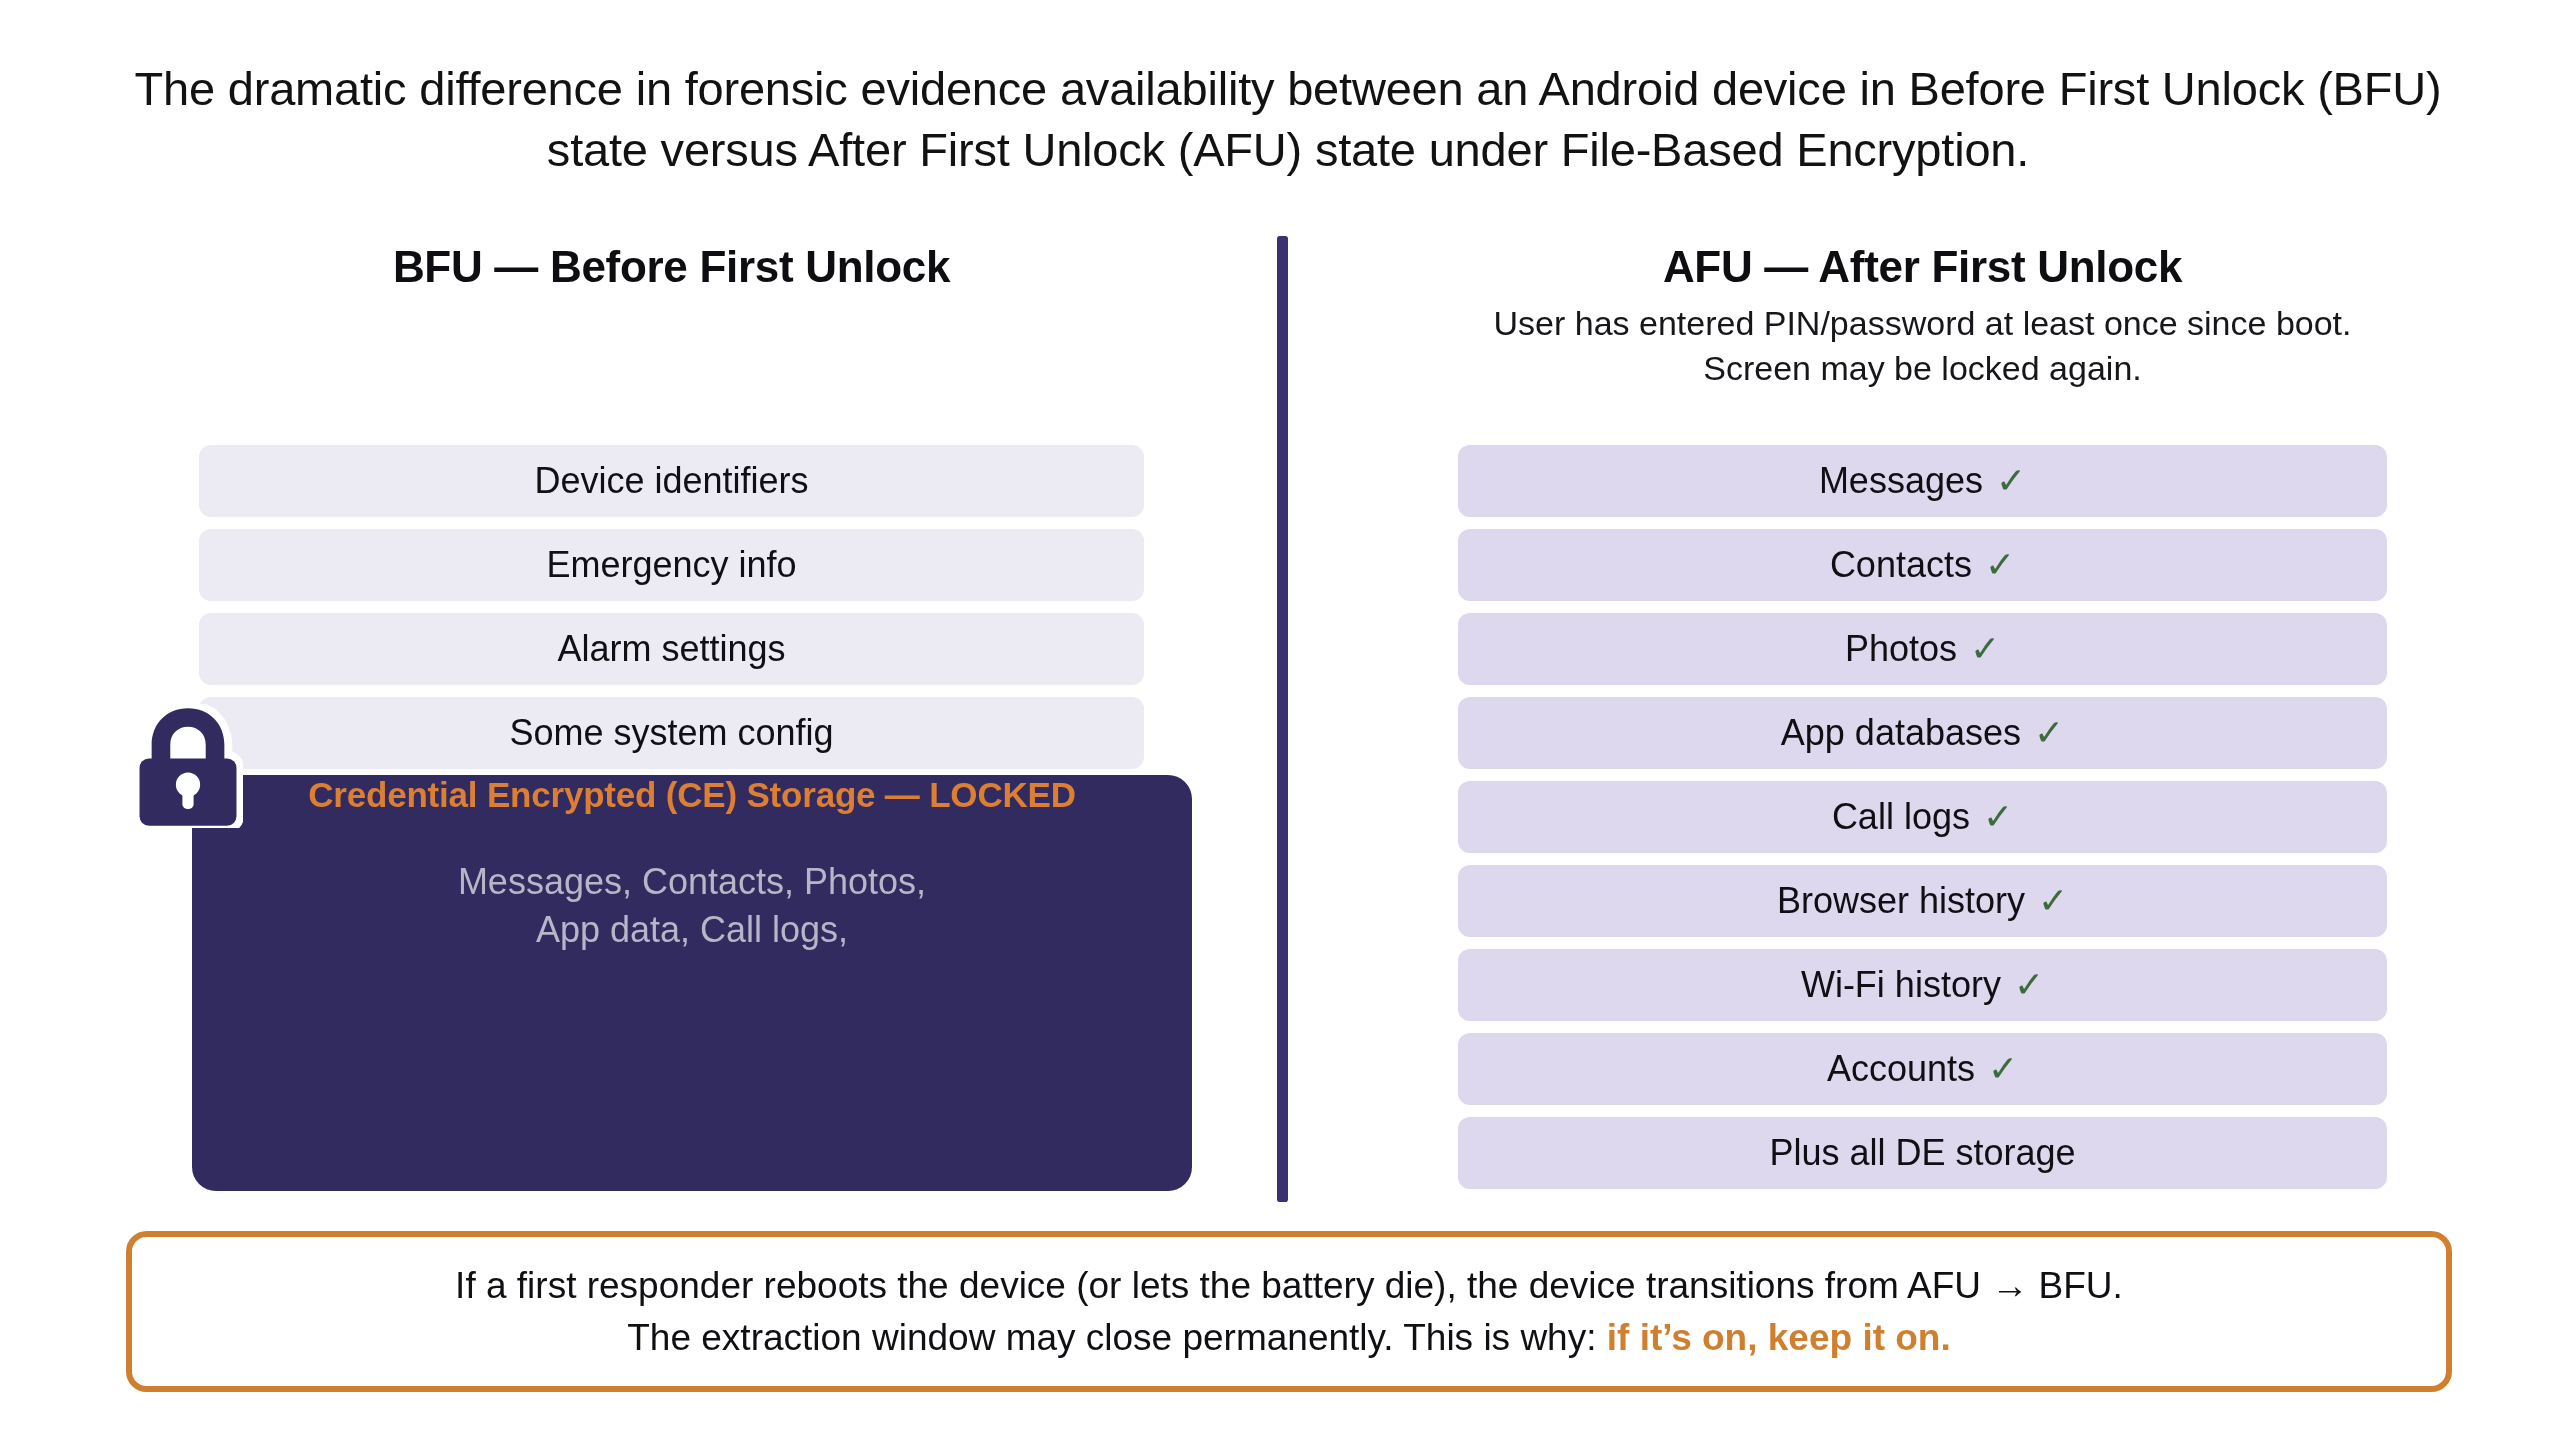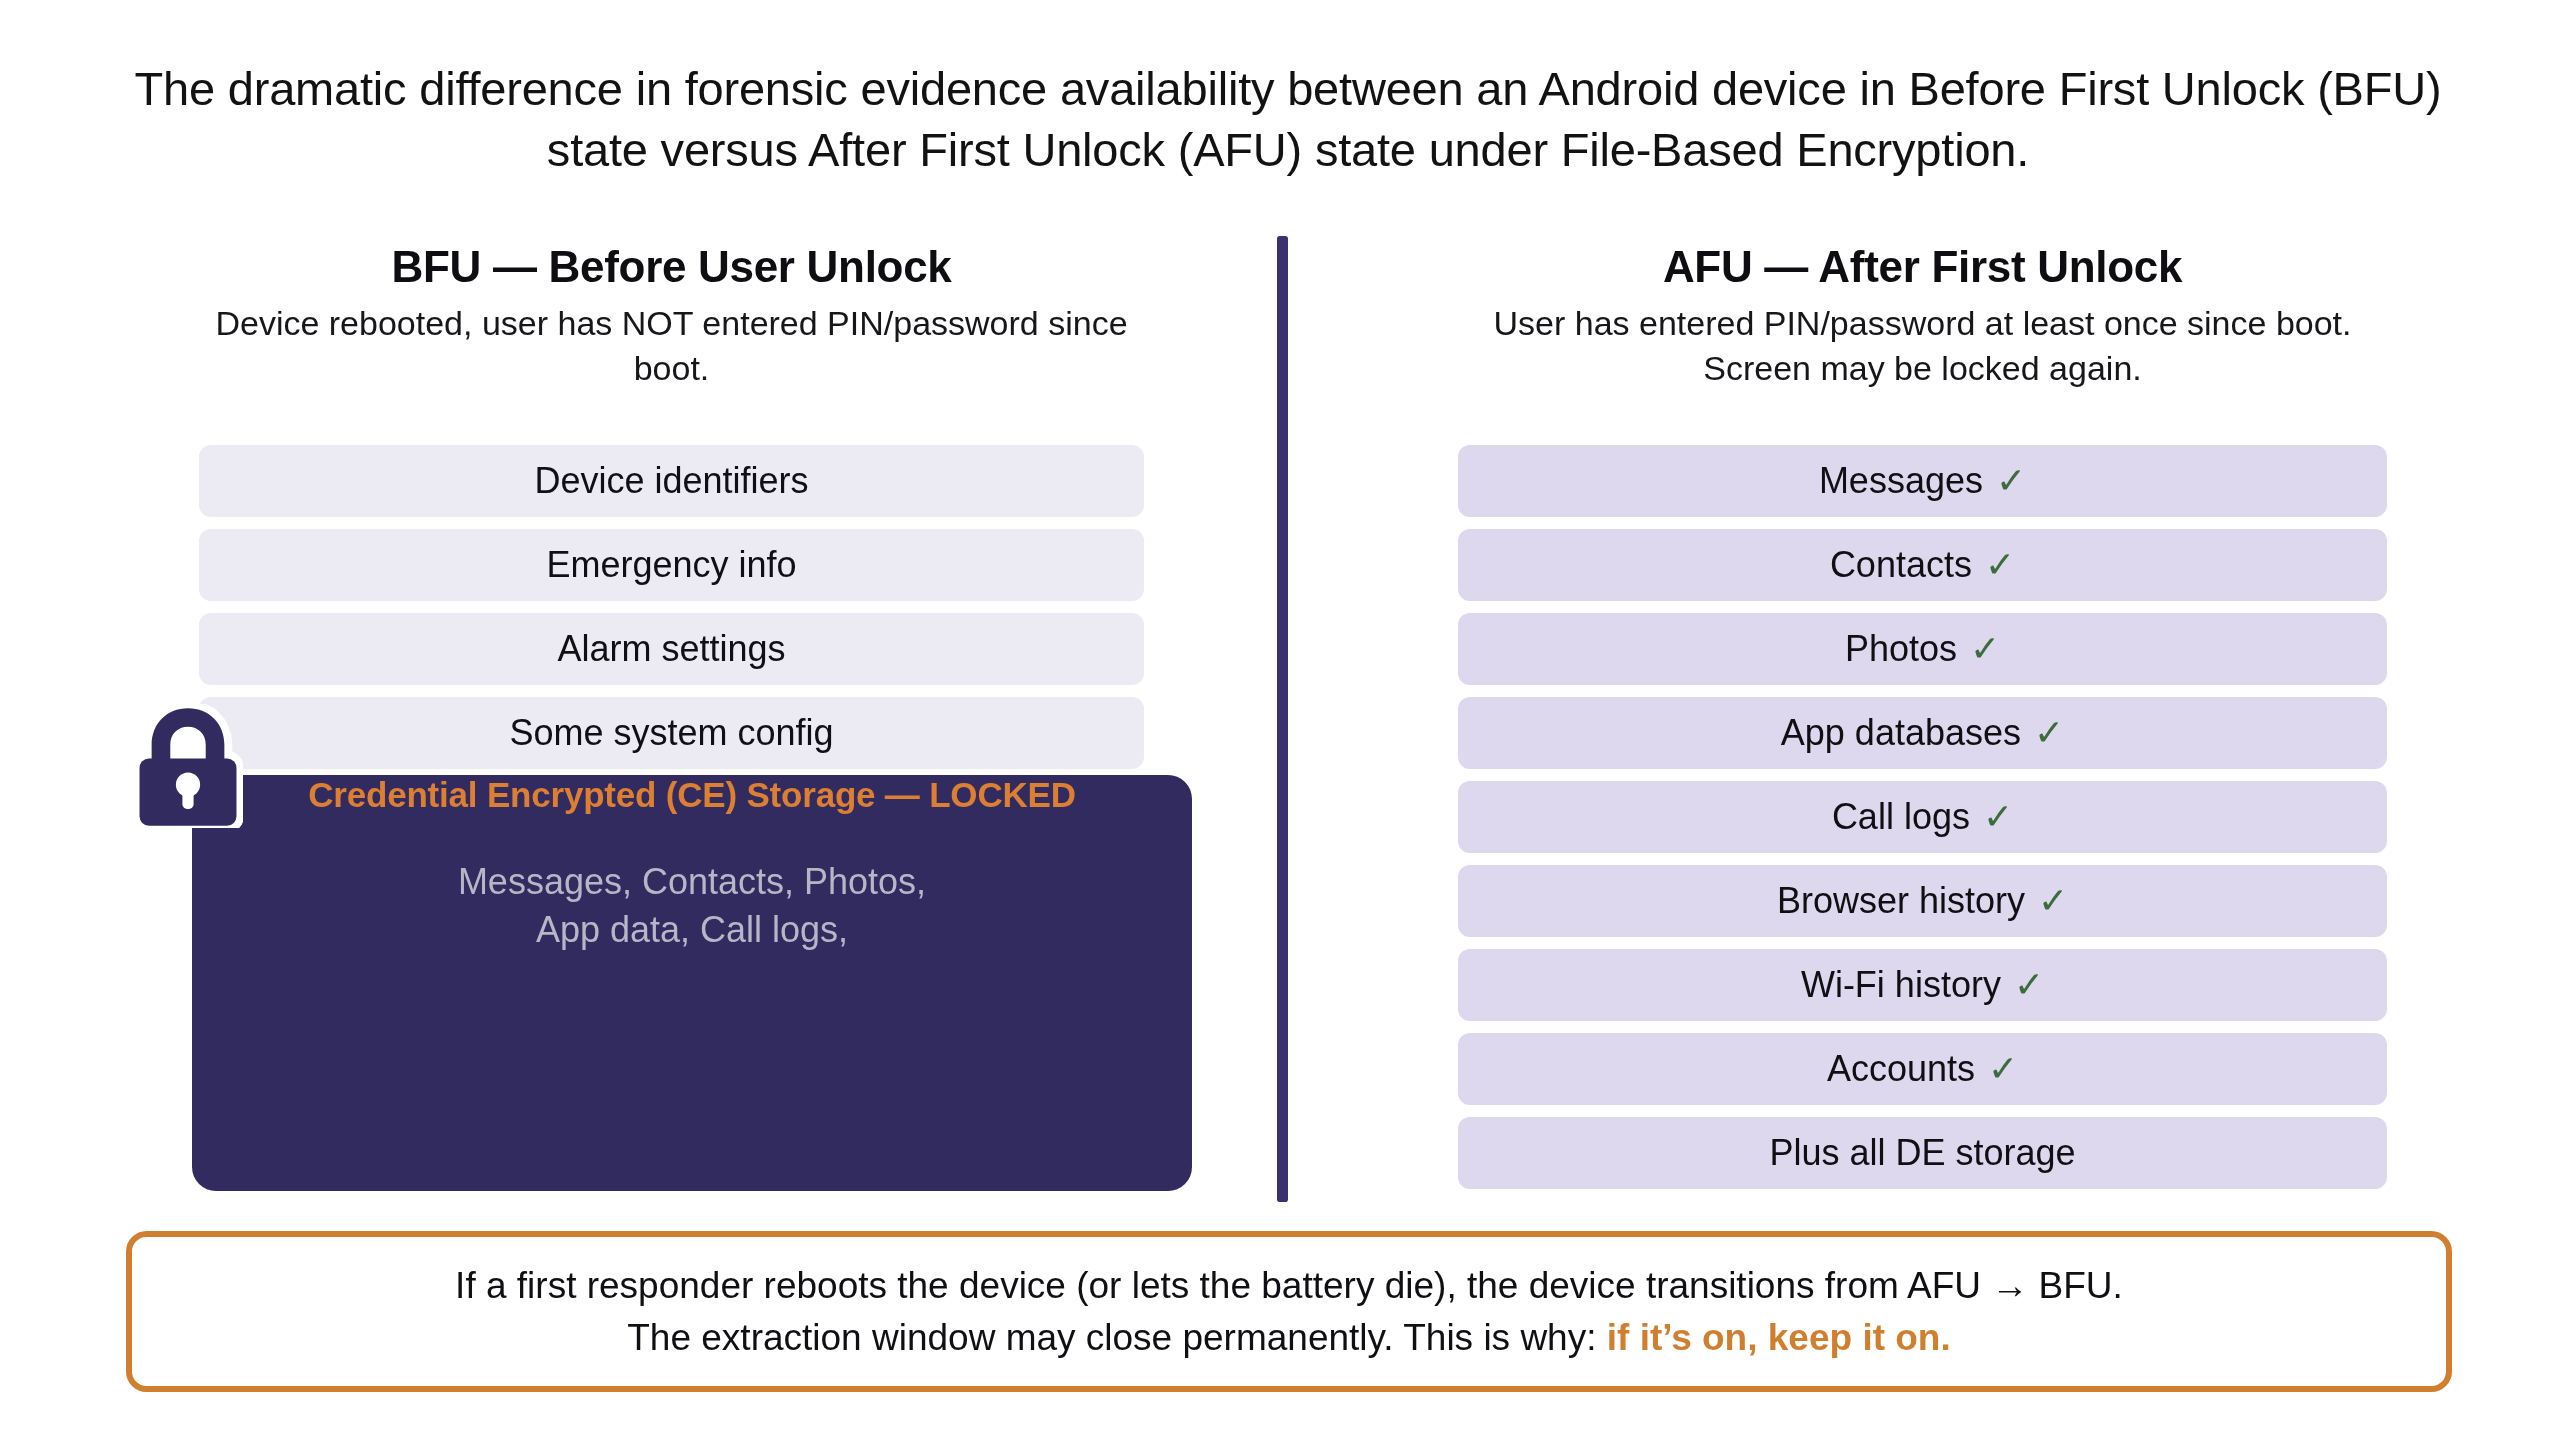--- a/index.html
+++ b/index.html
@@ -161,22 +161,21 @@
   }
 </style>
 </head>
 <body>
 
 <div class="title">The dramatic difference in forensic evidence availability between an Android device in Before First Unlock (BFU) state versus After First Unlock (AFU) state under File-Based Encryption.</div>
 
 <div class="divider"></div>
 
 <div class="col col-bfu">
-  <div class="col-head">BFU — Before User Unlock</div>
-  <div class="col-sub">Device rebooted, user has NOT entered PIN/password since boot.</div>
+  <div class="col-head">BFU — Before First Unlock</div>
 </div>
 
 <div class="col col-afu">
   <div class="col-head">AFU — After First Unlock</div>
   <div class="col-sub">User has entered PIN/password at least once since boot. Screen may be locked again.</div>
 </div>
 
 <div class="pill-list pill-list-bfu" id="bfu-list">
     <div class="pill pill-bfu">
       <span>Device identifiers</span>

